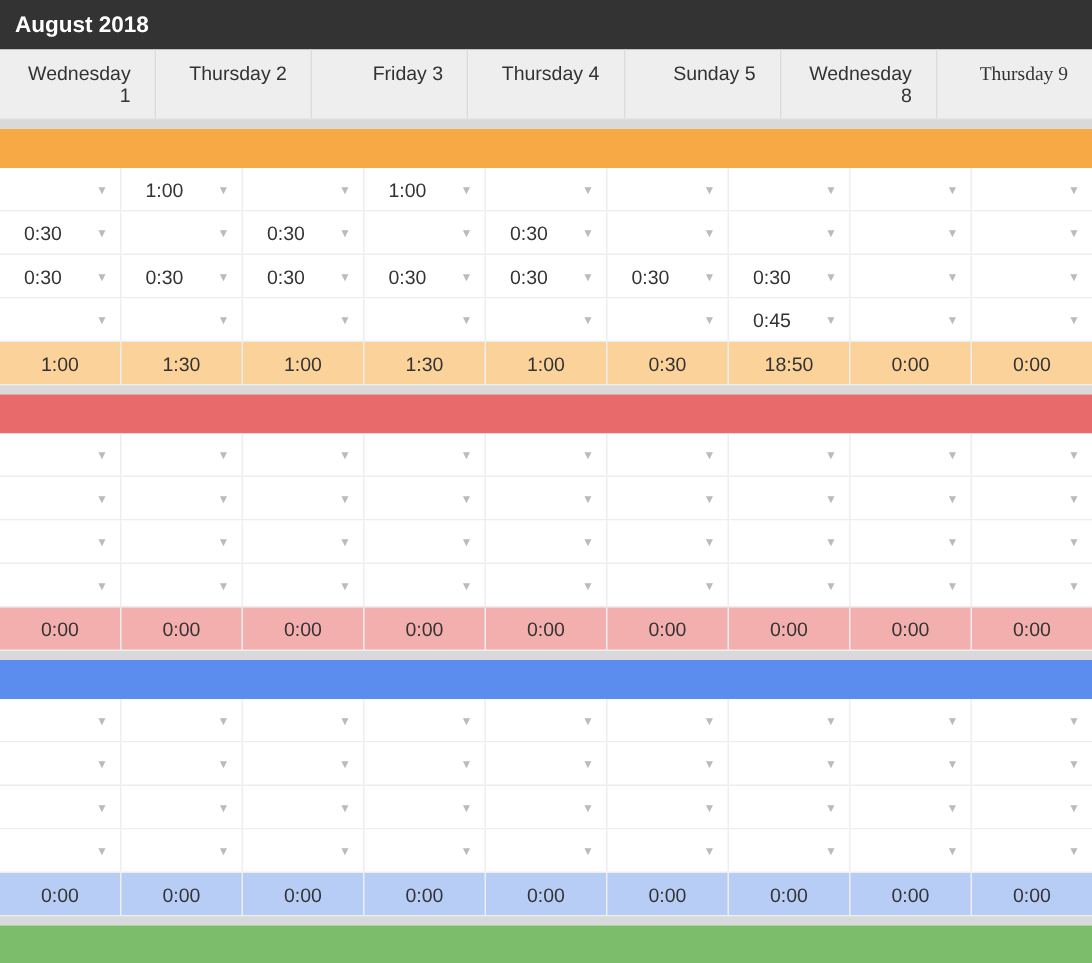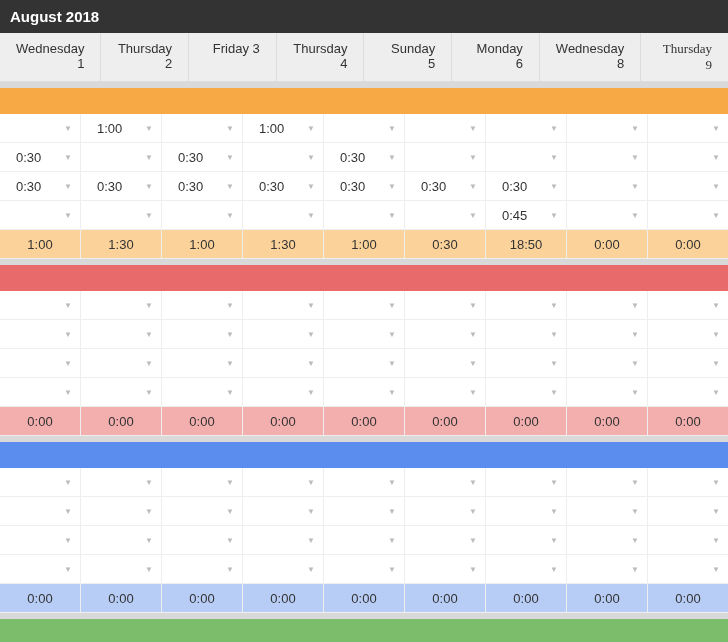--- a/index.html
+++ b/index.html
@@ -87,21 +87,20 @@
 <body>
 
 <div class="header">August 2018</div>
 
 <div class="col-header-row" id="col-headers">
     <div class="col-header">Wednesday 1</div>
     <div class="col-header">Thursday 2</div>
     <div class="col-header">Friday 3</div>
     <div class="col-header">Thursday 4</div>
     <div class="col-header">Sunday 5</div>
-    <div class="col-header">Monday 6</div>
     <div class="col-header">Wednesday 8</div>
     <div class="col-header">Thursday 9</div>
   </div>
 
 <div id="sections">
     <div class="spacer"></div>
     <div class="band orange"></div>
     <div class="row">
       <div class="cell">
         <span class="val"></span>

